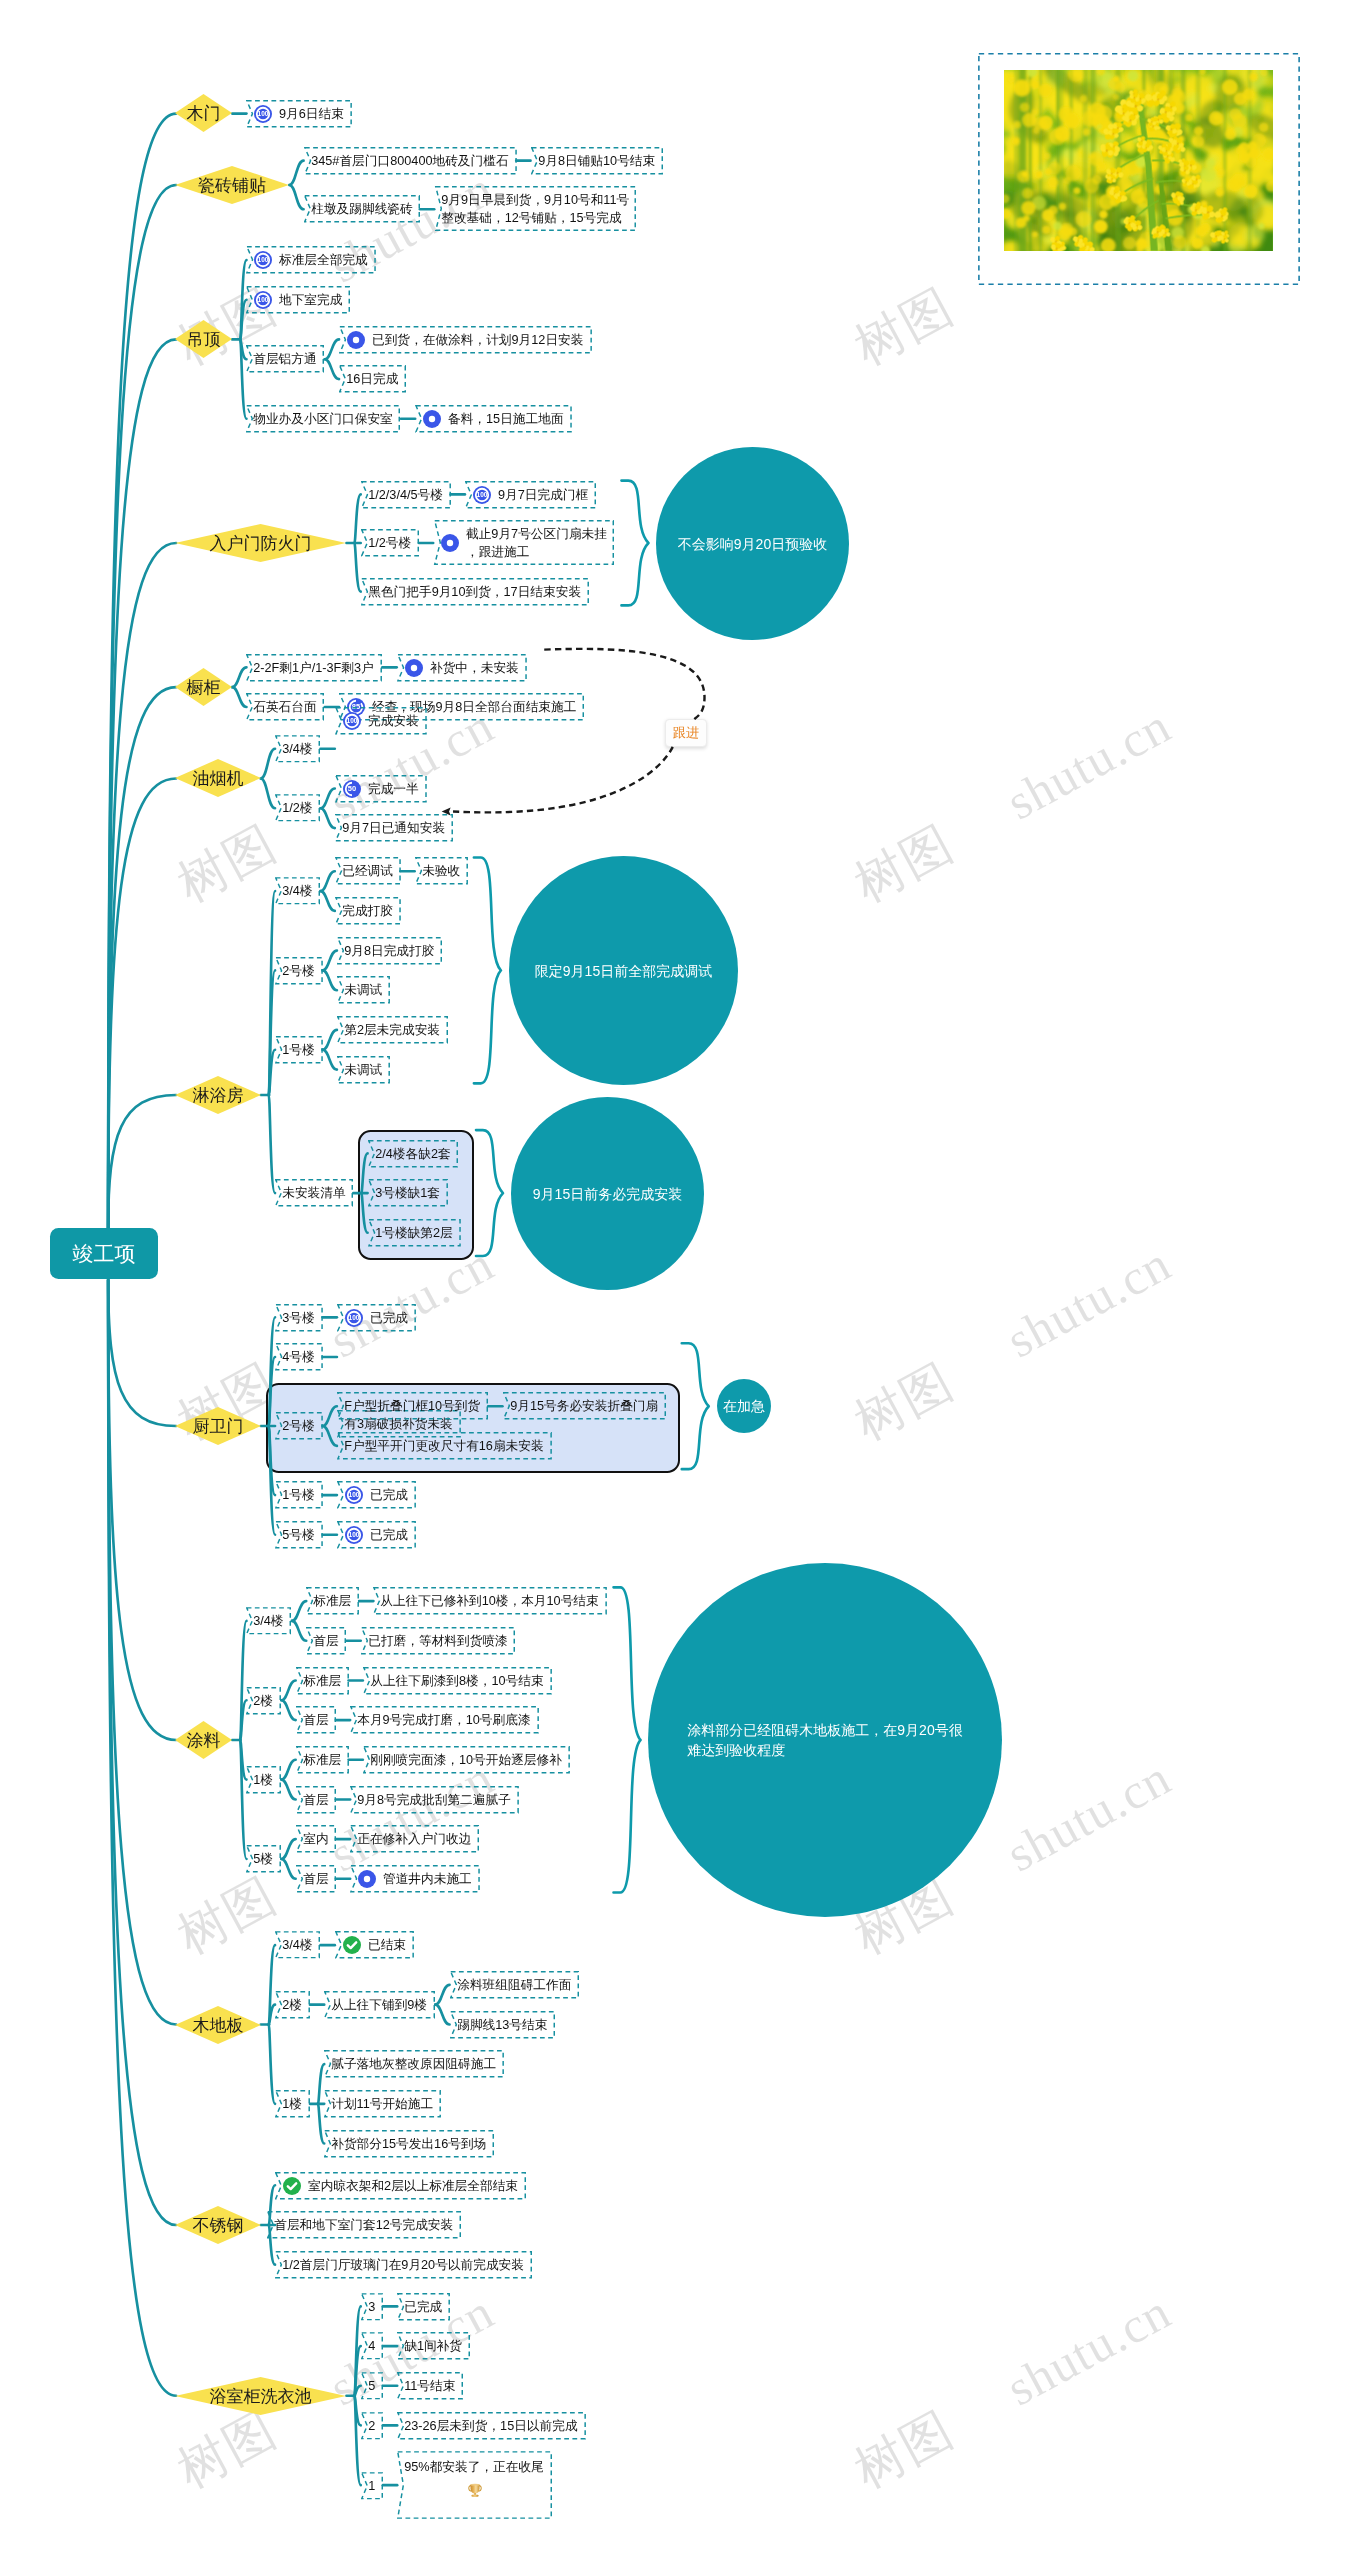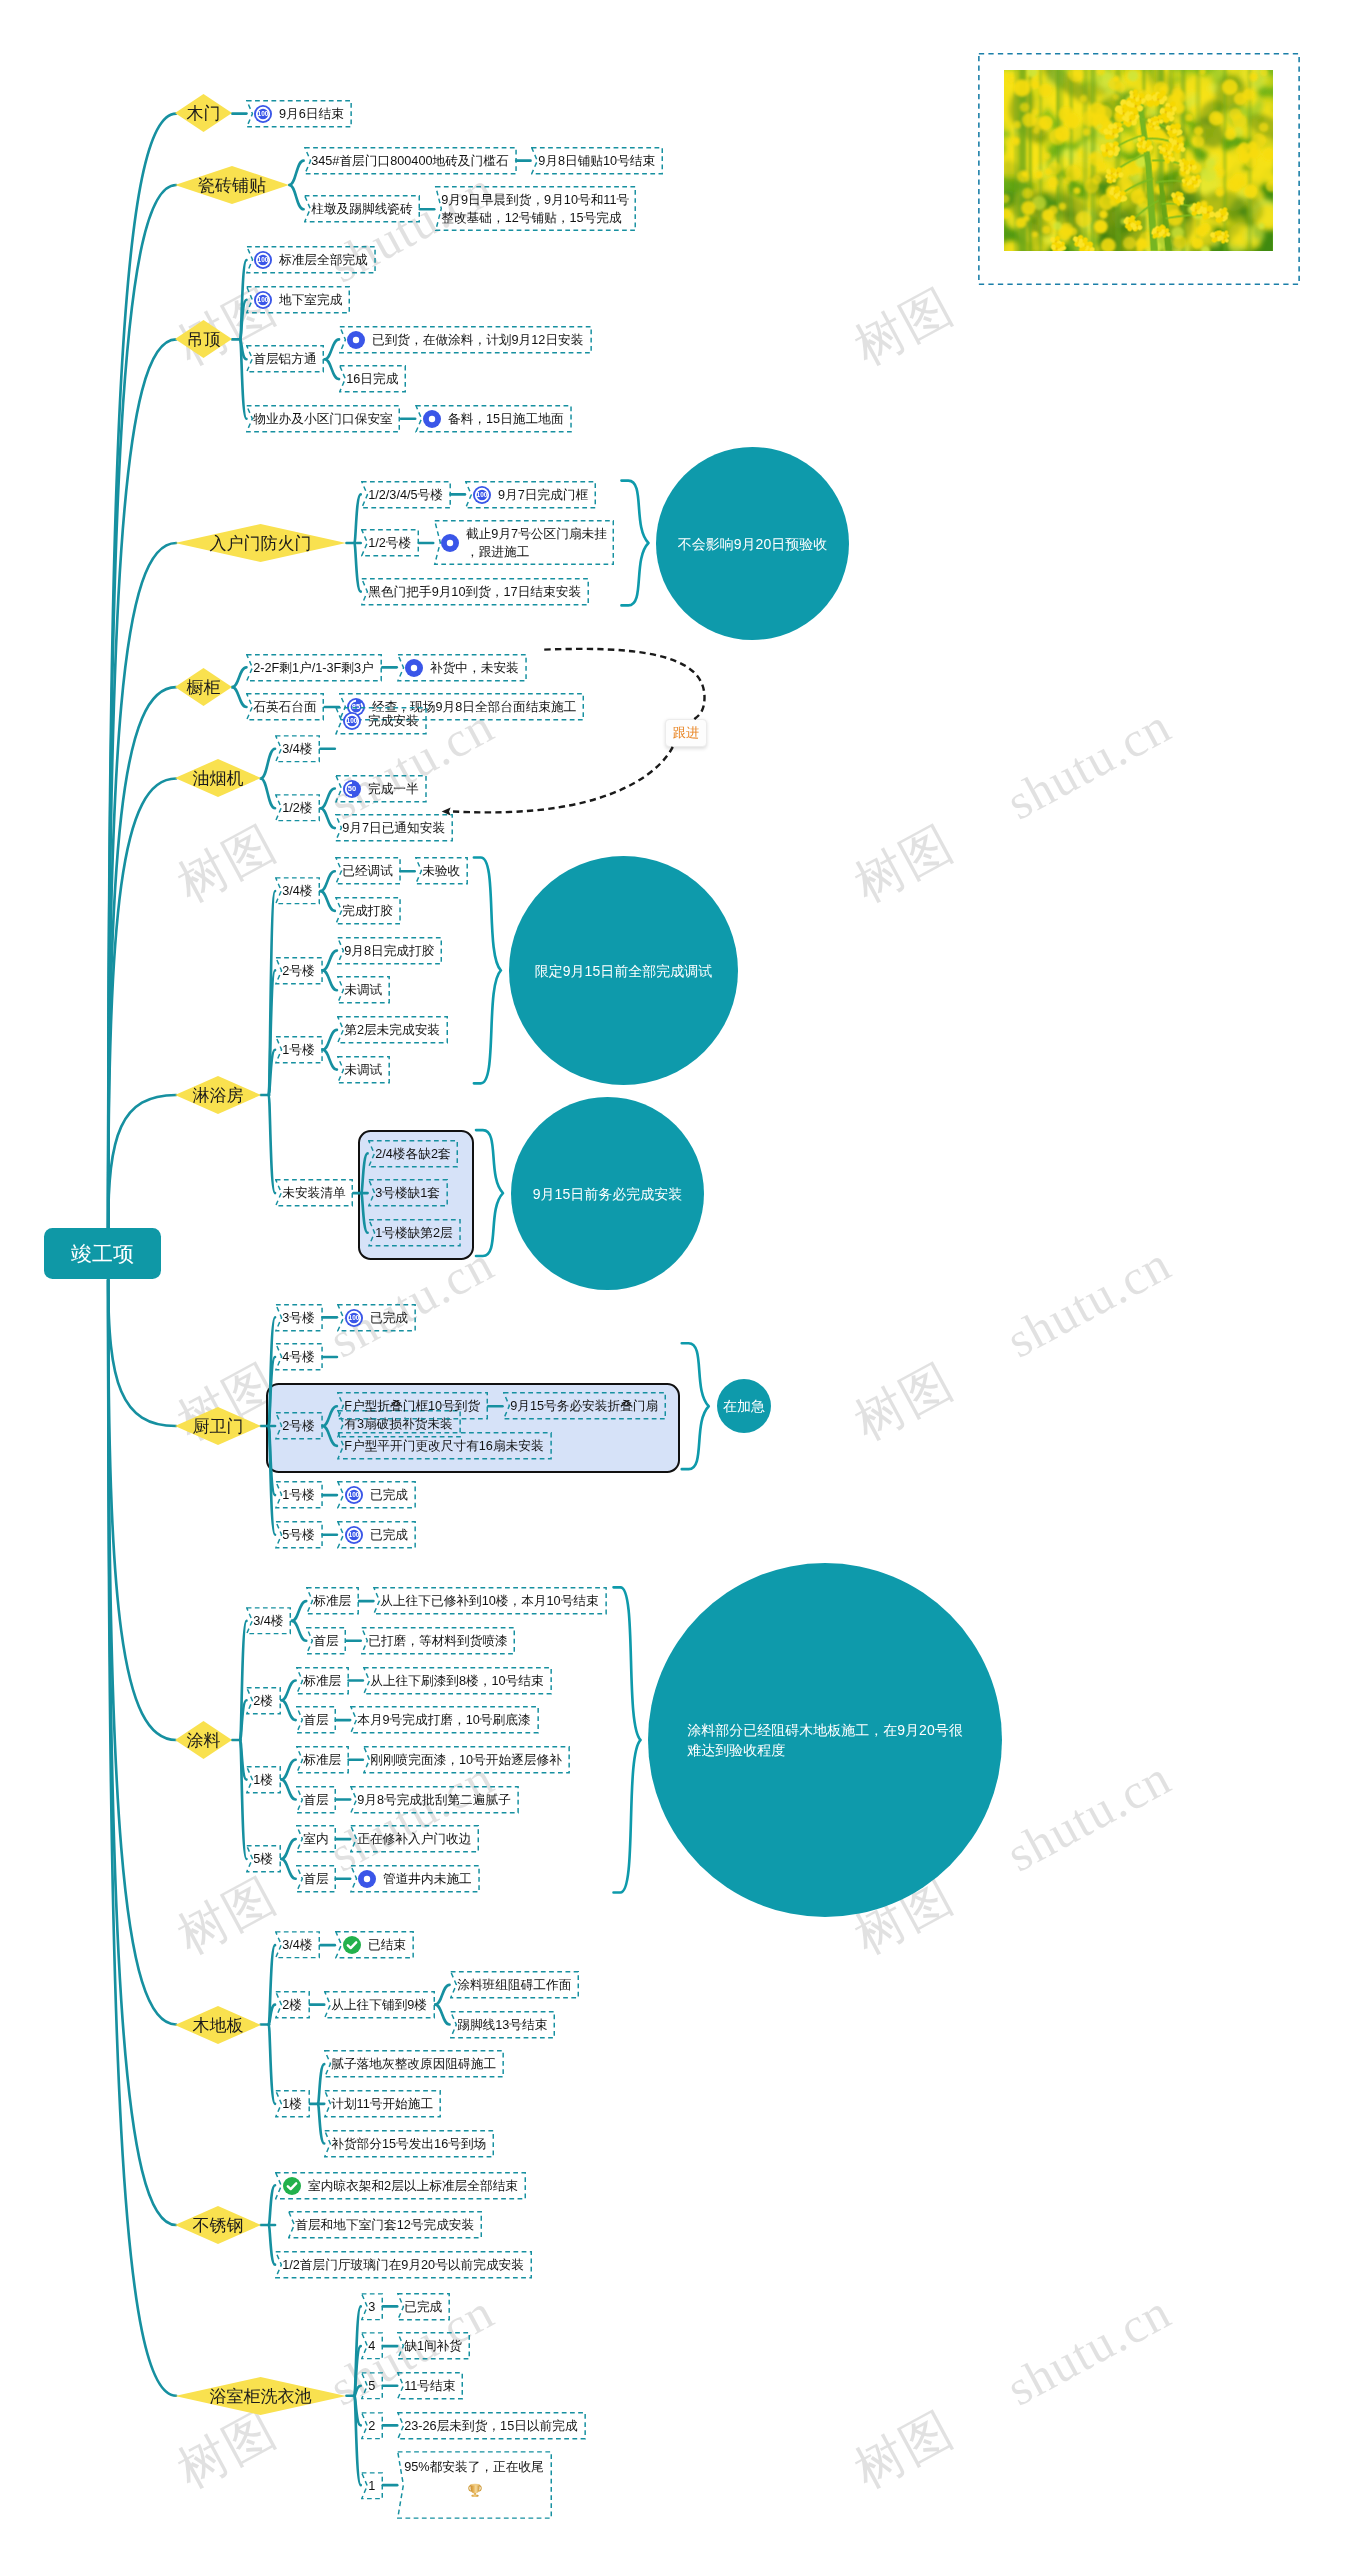--- a/index.html
+++ b/index.html
@@ -1390,21 +1390,21 @@
         </g>
       </svg></div>
     <div class="hl" style="left: 358px; top: 1130px; width: 112px; height: 126px;"></div>
     <div class="hl" style="left: 266px; top: 1383px; width: 410px; height: 86px;"></div>
     <div class="summ" style="left: 656px; top: 447px; width: 193px; height: 193px;"><span>不会影响9月20日预验收</span></div>
     <div class="summ" style="left: 509px; top: 856px; width: 229px; height: 229px;"><span>限定9月15日前全部完成调试</span></div>
     <div class="summ" style="left: 511px; top: 1097px; width: 193px; height: 193px;"><span>9月15日前务必完成安装</span></div>
     <div class="summ" style="left: 717px; top: 1379px; width: 54px; height: 54px;"><span>在加急</span></div>
     <div class="summ" style="left: 648px; top: 1563px; width: 354px; height: 354px;"><span>涂料部分已经阻碍木地板施工，在9月20号很
 难达到验收程度</span></div>
-    <div class="node root" style="left: 44px; top: 1228px; width: 117px; height: 51px;"><span>竣工项</span></div>
+    <div class="node root" style="left: 50px; top: 1228px; width: 108px; height: 51px;"><span>竣工项</span></div>
     <div class="node topic" style="left: 175px; top: 94px; width: 57px; height: 38px;"><div class="dia"></div><span class="lbl">木门</span></div>
     <div class="node dash" style="left: 246px; top: 100px; width: 106px; height: 27.5px;"><svg width="20" height="20" viewBox="0 0 40 40" class="ic" style="font-size:24px">
         <circle cx="20" cy="20" r="18" fill="#3a56e8"></circle>
         <circle cx="20" cy="20" r="12.5" fill="none" stroke="#fff" stroke-width="3.6"></circle>
         <text x="20" y="24.7" text-anchor="middle" font-size="13" fill="#fff" font-family="&quot;Liberation Sans&quot;,sans-serif" font-weight="700">100</text>
       </svg><span class="txt">9月6日结束</span><svg class="outline" width="106" height="27.5" viewBox="0 0 200 52">
         <path d="M 1.4 1.4 L 198.6 1.4 L 198.6 50.6 L 1.4 50.6 L 12 26 Z" fill="none" stroke="#1690a0" stroke-width="2.8" stroke-dasharray="9 6.5" stroke-linecap="butt"></path>
       </svg></div>
     <div class="node topic" style="left: 175px; top: 166px; width: 114px; height: 38px;"><div class="dia"></div><span class="lbl">瓷砖铺贴</span></div>
     <div class="node dash" style="left: 304px; top: 147px; width: 213px; height: 27.5px;"><span class="txt">345#首层门口800400地砖及门槛石</span><svg class="outline" width="213" height="27.5" viewBox="0 0 402 52">
@@ -1714,21 +1714,21 @@
     <div class="node dash" style="left: 324px; top: 2130px; width: 170px; height: 27.5px;"><span class="txt">补货部分15号发出16号到场</span><svg class="outline" width="170" height="27.5" viewBox="0 0 322 52">
         <path d="M 1.4 1.4 L 320.6 1.4 L 320.6 50.6 L 1.4 50.6 L 12 26 Z" fill="none" stroke="#1690a0" stroke-width="2.8" stroke-dasharray="9 6.5" stroke-linecap="butt"></path>
       </svg></div>
     <div class="node topic" style="left: 175px; top: 2206px; width: 86px; height: 38px;"><div class="dia"></div><span class="lbl">不锈钢</span></div>
     <div class="node dash" style="left: 275px; top: 2172px; width: 251px; height: 27.5px;"><svg width="20" height="20" viewBox="0 0 40 40" class="ic">
         <circle cx="20" cy="20" r="18" fill="#22b14c"></circle>
         <path d="M11.6 20.6 L17.4 26.2 L28.4 14.6" fill="none" stroke="#fff" stroke-width="4.8" stroke-linecap="round" stroke-linejoin="round"></path>
       </svg><span class="txt">室内晾衣架和2层以上标准层全部结束</span><svg class="outline" width="251" height="27.5" viewBox="0 0 475 52">
         <path d="M 1.4 1.4 L 473.6 1.4 L 473.6 50.6 L 1.4 50.6 L 12 26 Z" fill="none" stroke="#1690a0" stroke-width="2.8" stroke-dasharray="9 6.5" stroke-linecap="butt"></path>
       </svg></div>
-    <div class="node dash" style="left: 288px; top: 2211px; width: 194px; height: 27.5px;"><span class="txt">首层和地下室门套12号完成安装</span><svg class="outline" width="194" height="27.5" viewBox="0 0 367 52">
+    <div class="node dash" style="left: 267px; top: 2211px; width: 194px; height: 27.5px;"><span class="txt">首层和地下室门套12号完成安装</span><svg class="outline" width="194" height="27.5" viewBox="0 0 367 52">
         <path d="M 1.4 1.4 L 365.6 1.4 L 365.6 50.6 L 1.4 50.6 L 12 26 Z" fill="none" stroke="#1690a0" stroke-width="2.8" stroke-dasharray="9 6.5" stroke-linecap="butt"></path>
       </svg></div>
     <div class="node dash" style="left: 275px; top: 2251px; width: 257px; height: 27.5px;"><span class="txt">1/2首层门厅玻璃门在9月20号以前完成安装</span><svg class="outline" width="257" height="27.5" viewBox="0 0 486 52">
         <path d="M 1.4 1.4 L 484.6 1.4 L 484.6 50.6 L 1.4 50.6 L 12 26 Z" fill="none" stroke="#1690a0" stroke-width="2.8" stroke-dasharray="9 6.5" stroke-linecap="butt"></path>
       </svg></div>
     <div class="node topic" style="left: 175px; top: 2377px; width: 171px; height: 38px;"><div class="dia"></div><span class="lbl">浴室柜洗衣池</span></div>
     <div class="node dash" style="left: 361px; top: 2293px; width: 22px; height: 27.5px;"><span class="txt">3</span><svg class="outline" width="22" height="27.5" viewBox="0 0 42 52">
         <path d="M 1.4 1.4 L 40.6 1.4 L 40.6 50.6 L 1.4 50.6 L 12 26 Z" fill="none" stroke="#1690a0" stroke-width="2.8" stroke-dasharray="9 6.5" stroke-linecap="butt"></path>
       </svg></div>
     <div class="node dash" style="left: 397px; top: 2293px; width: 53px; height: 27.5px;"><span class="txt">已完成</span><svg class="outline" width="53" height="27.5" viewBox="0 0 100 52">

